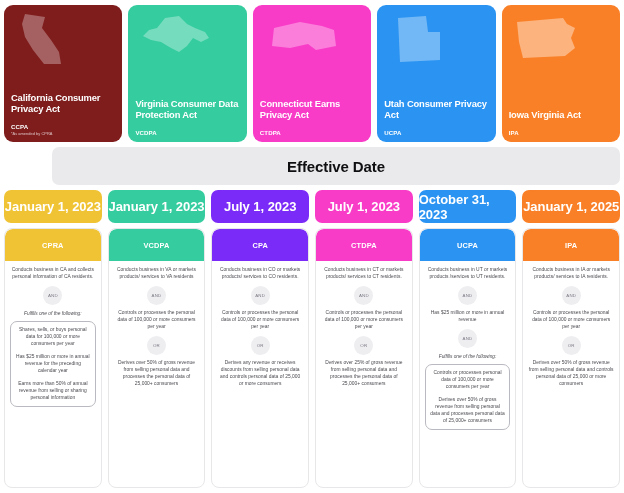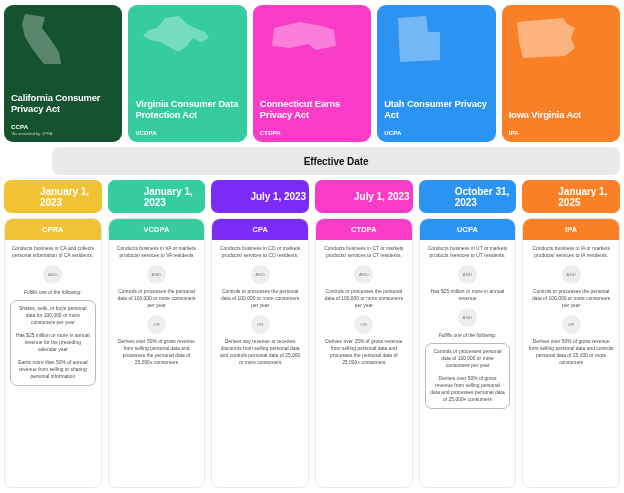--- a/index.html
+++ b/index.html
@@ -58,68 +58,67 @@
     color: rgba(255,255,255,0.72);
     font-size: 3.9px;
     margin-top: 1px;
     letter-spacing: 0.05px;
   }
 
   
   .banner {
     background: #eaeaec;
     border-radius: 7px;
-    height: 28px;
+    height: 38px;
     display: flex;
     align-items: center;
     justify-content: center;
     color: #0f0f12;
-    font-size: 10px;
+    font-size: 15px;
     font-weight: bold;
     letter-spacing: -0.1px;
     margin-left: 48px;
   }
 
   
   .date-row {
     display: flex;
     gap: 6px;
     height: 33px;
   }
   .date-pill {
     flex: 1 1 0;
     border-radius: 7px;
     display: flex;
     align-items: center;
     justify-content: center;
     color: #ffffff;
-    font-size: 10px;
+    font-size: 13px;
     font-weight: bold;
     letter-spacing: -0.05px;
-    padding-left: 36px;
   }
 
   
   .thr-row {
     display: flex;
     gap: 6px;
     flex: 1 1 auto;
     min-height: 0;
   }
   .thr-col {
     flex: 1 1 0;
     border-radius: 8px;
     background: #ffffff;
     border: 1px solid #e7e7ea;
     overflow: hidden;
     display: flex;
     flex-direction: column;
   }
   .thr-head {
-    height: 21px;
+    height: 32px;
     display: flex;
     align-items: center;
     justify-content: center;
     color: #ffffff;
     font-size: 7.4px;
     font-weight: bold;
     letter-spacing: 0.15px;
     border-radius: 8px 8px 0 0;
   }
   .thr-body {
@@ -169,21 +168,21 @@
   }
   .opt-box .thr-text { margin: 0; }
 </style>
 </head>
 <body>
 
 <div class="page">
 
   <div class="law-row">
 
-    <div class="law-card" style="background:#14532d">
+    <div class="law-card" style="background:#7f1d1d">
       <span class="state-shape">
         <svg width="62" height="56" viewBox="0 0 62 56">
             <path d="M14 2 L34 5 L31 16 L40 28 L48 40 L50 52 L33 52 L22 38 L14 25 L11 12 Z" fill="rgba(255,255,255,0.30)"></path>
           </svg>
       </span>
       <div class="law-title">California Consumer Privacy Act</div>
       <div class="law-abbr">CCPA</div>
       <div class="law-note">*As amended by CPRA</div>
     </div>
 

